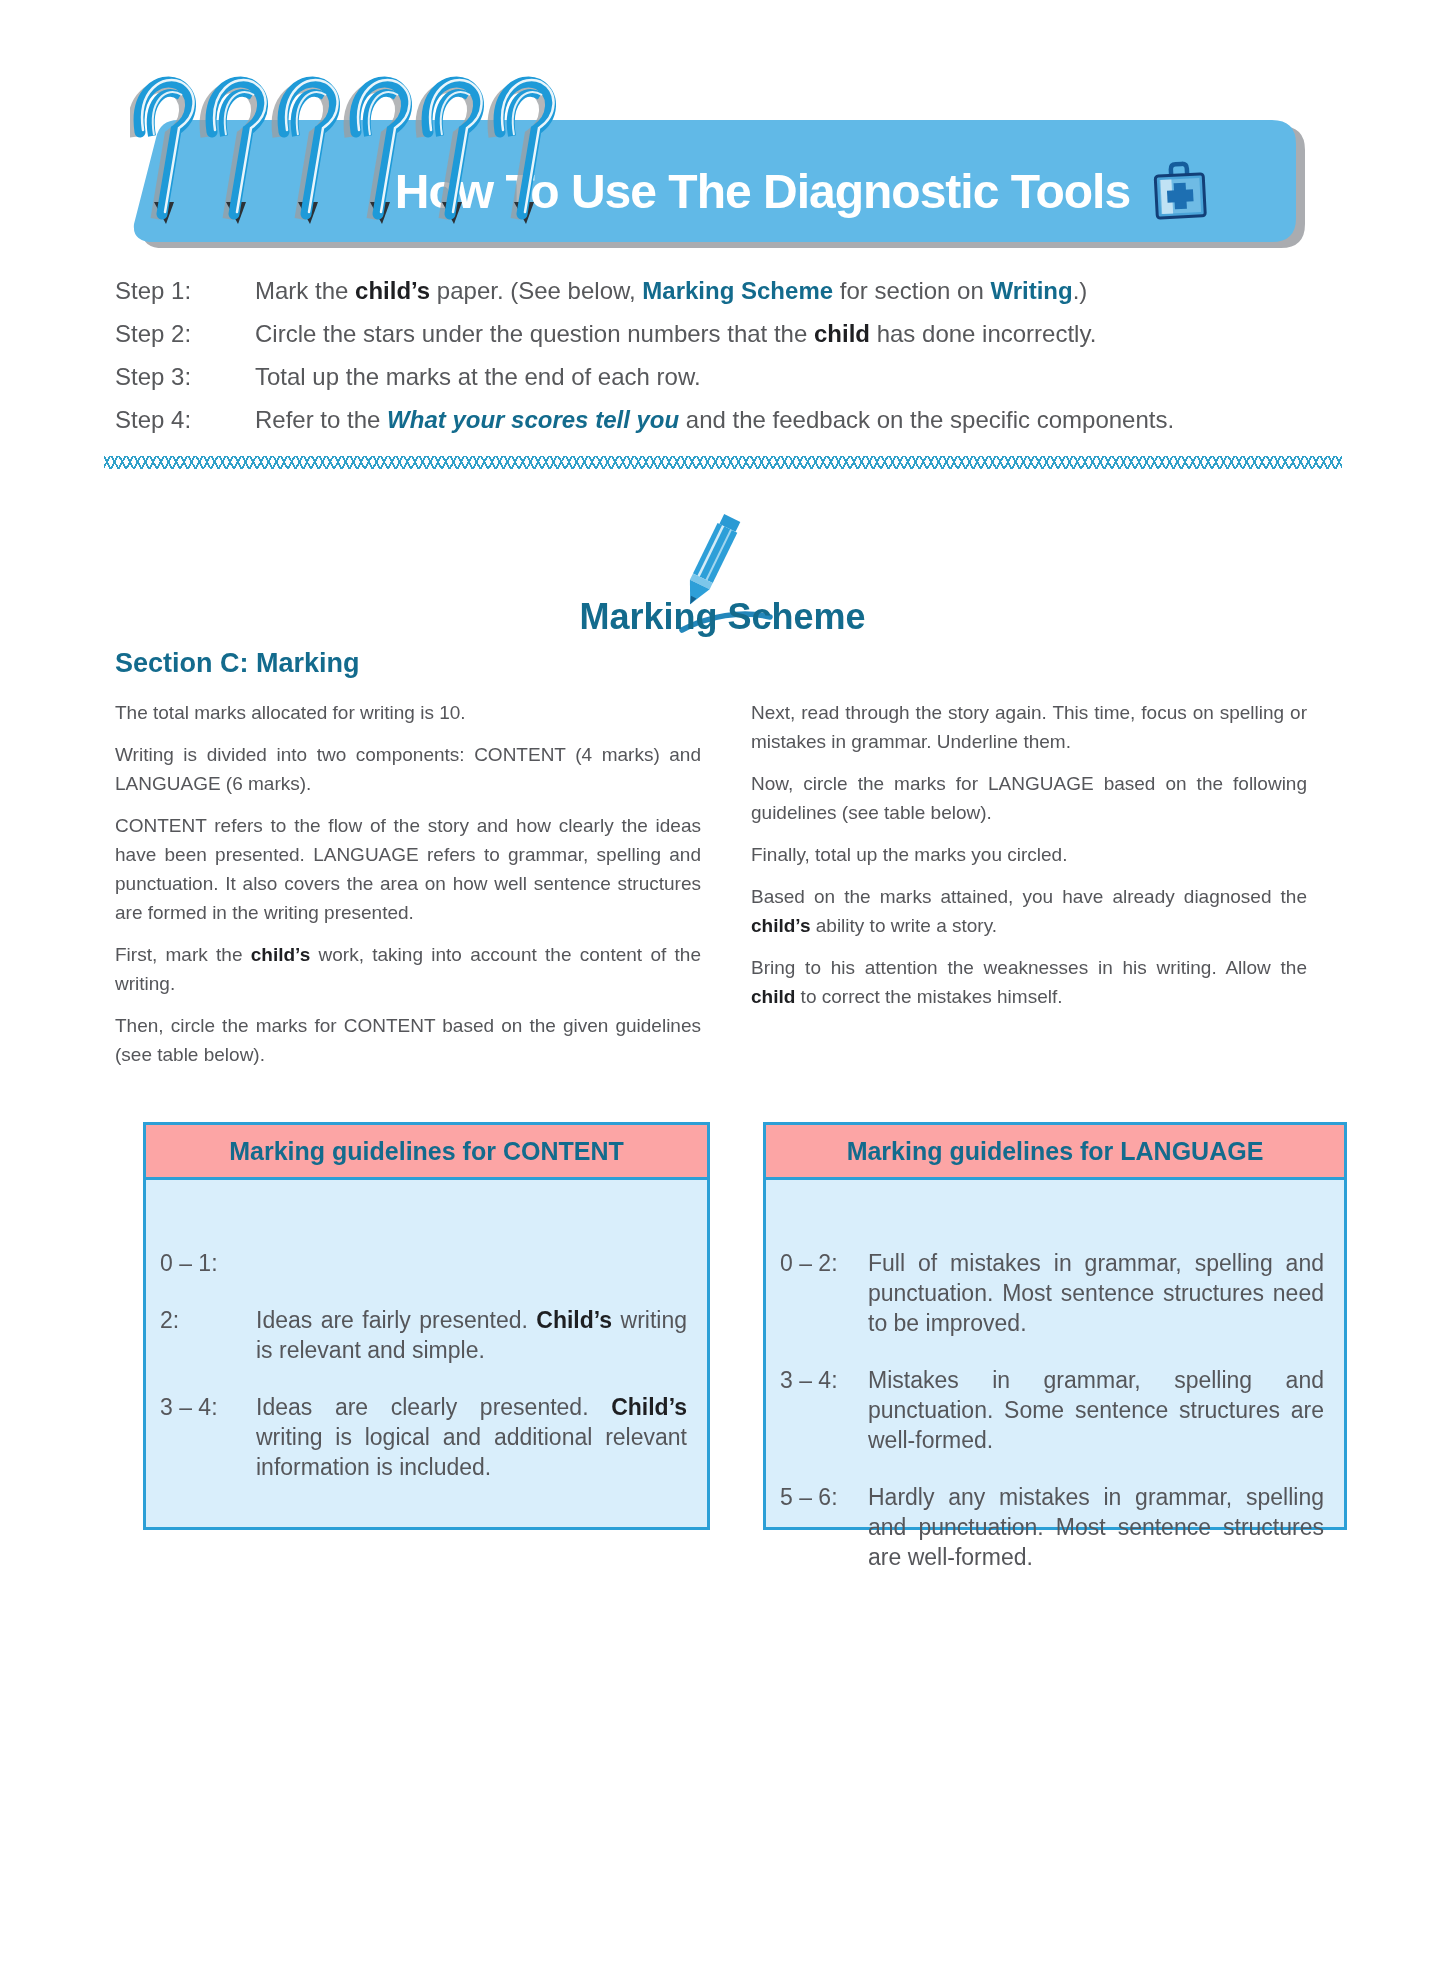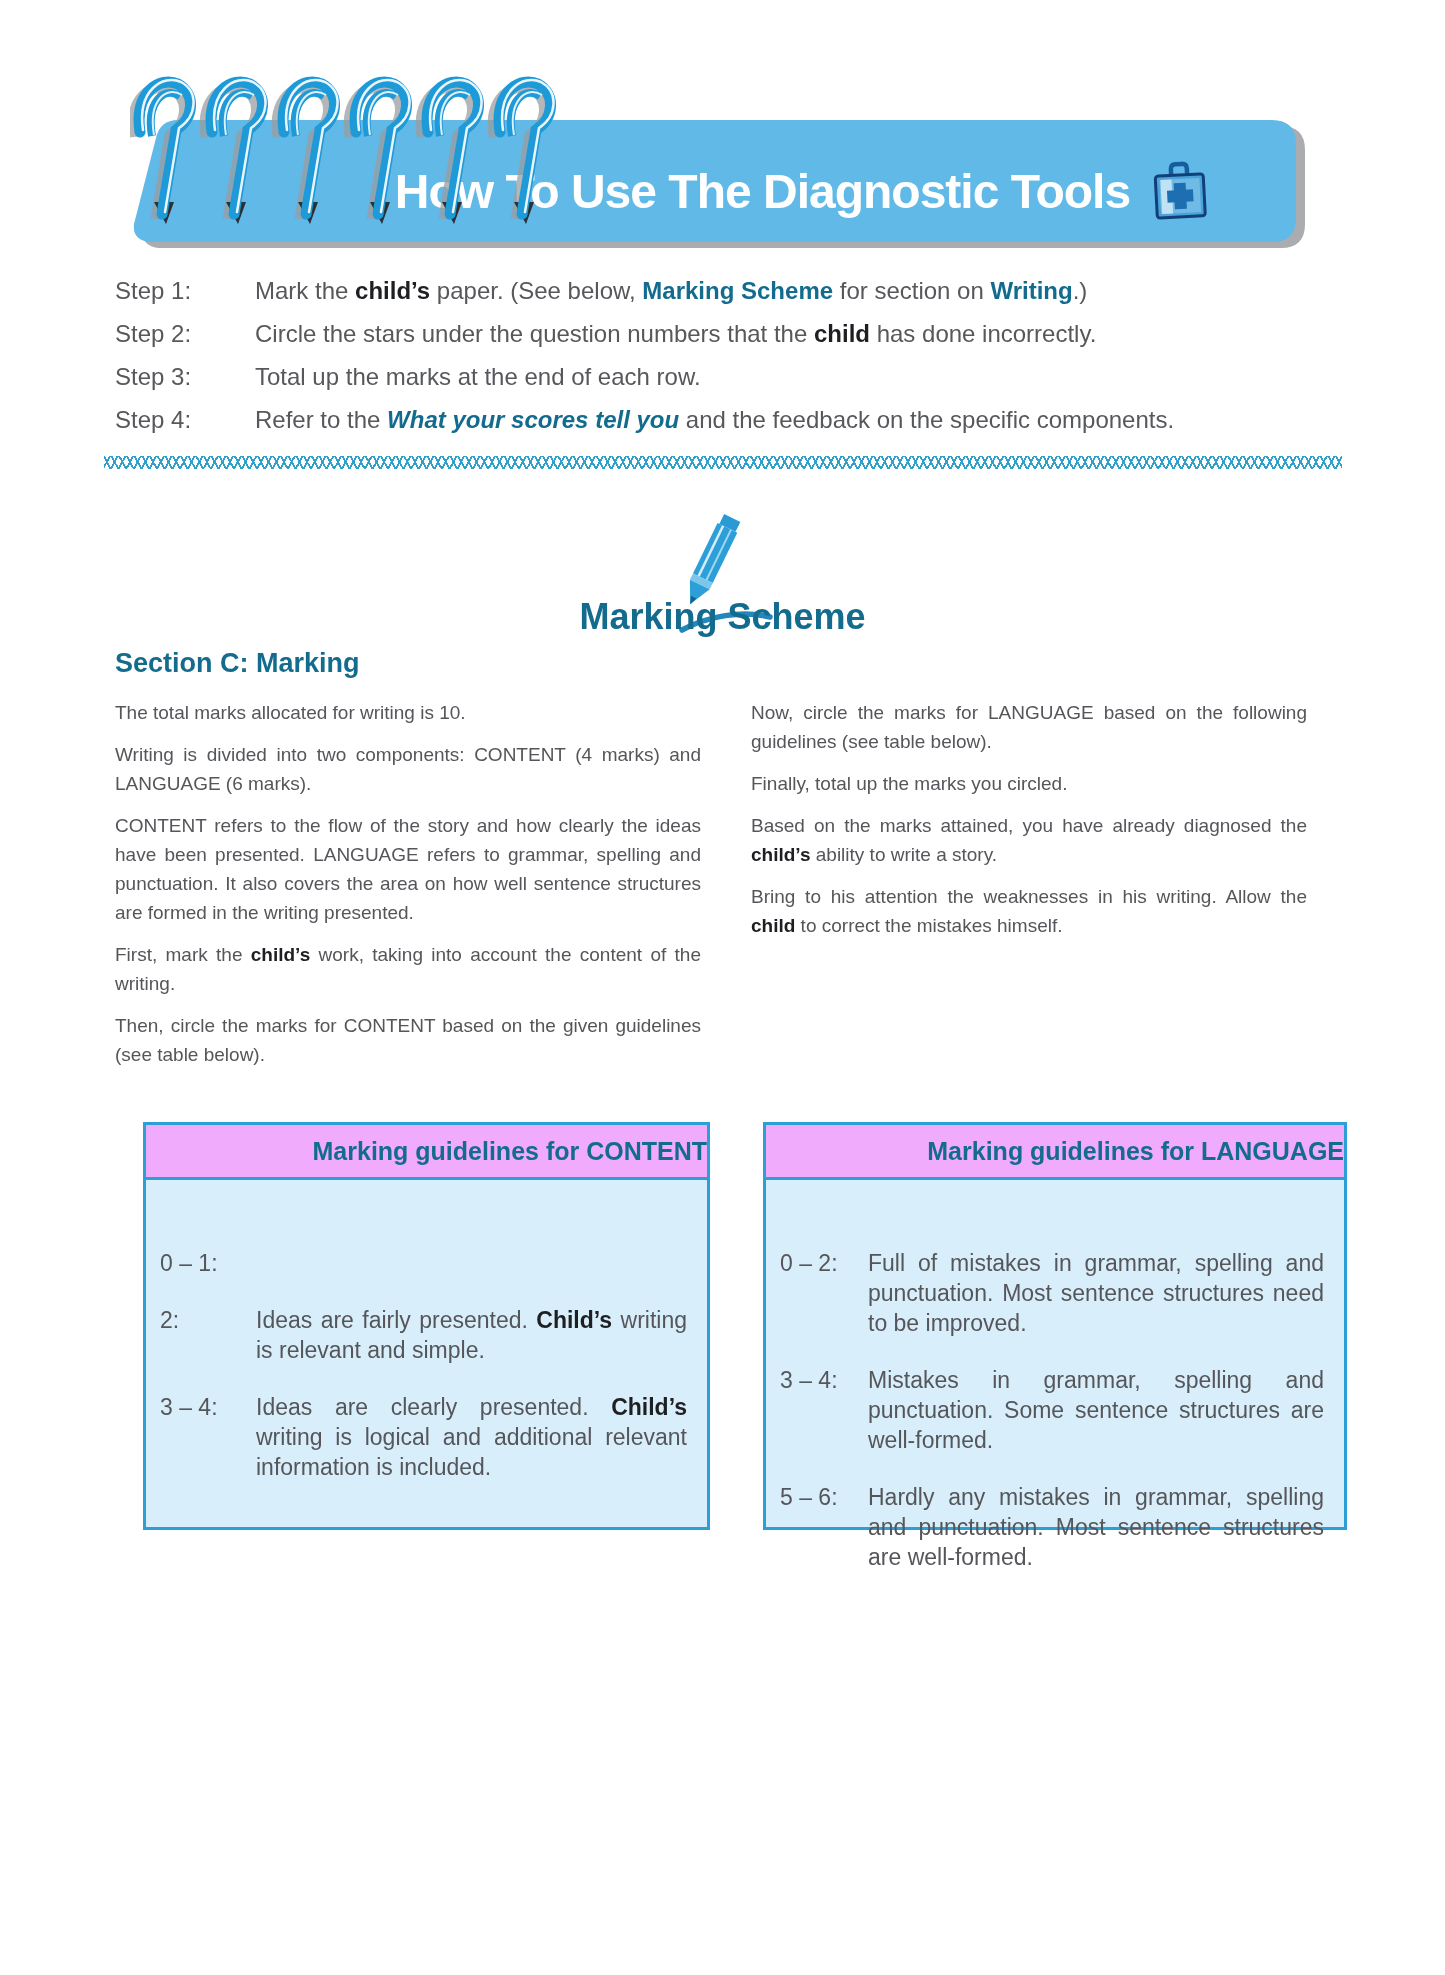--- a/index.html
+++ b/index.html
@@ -39,21 +39,21 @@
   .col{position:absolute;top:698px;font-size:19px;line-height:29px;color:#55565a;}
   .col-left{left:115px;width:586px;}
   .col-right{left:751px;width:556px;}
   .body-p{margin:0 0 13px 0;text-align:justify;}
 
   
   .gbox{position:absolute;top:1122px;height:408px;border:3px solid #2c9fd6;
         background:#d9eefb;box-sizing:border-box;}
   .gbox-left{left:143px;width:567px;}
   .gbox-right{left:763px;width:584px;}
-  .gbox-title{height:52px;line-height:52px;text-align:right;background:#f0abfc;
+  .gbox-title{height:52px;line-height:52px;text-align:center;background:#fca5a5;
               border-bottom:3px solid #2c9fd6;font-size:25px;font-weight:bold;color:#136b8d;}
   .gbox-body{padding:28px 20px 0 14px;margin-top:40px;}
   .entry{display:grid;grid-template-columns:96px 1fr;margin-bottom:27px;
          font-size:23px;line-height:30px;color:#55565a;}
   .gbox-right .entry{grid-template-columns:88px 1fr;}
   .etext{text-align:justify;}
 
   
   .run-b{font-weight:bold;color:#1e1f22;}
   .run-bt{font-weight:bold;color:#136b8d;}
@@ -148,20 +148,21 @@
       <p class="body-p"><span>Writing is divided into two components: CONTENT (4 marks) and LANGUAGE (6 marks).</span></p>
 
       <p class="body-p"><span>CONTENT refers to the flow of the story and how clearly the ideas have been presented. LANGUAGE refers to grammar, spelling and punctuation. It also covers the area on how well sentence structures are formed in the writing presented.</span></p>
 
       <p class="body-p"><span>First, mark the </span><span class="run-b">child’s</span><span> work, taking into account the content of the writing.</span></p>
 
       <p class="body-p"><span>Then, circle the marks for CONTENT based on the given guidelines (see table below).</span></p>
     </div>
   <div class="col col-right">
 
+      <p class="body-p"><span>Next, read through the story again. This time, focus on spelling or mistakes in grammar. Underline them.</span></p>
 
       <p class="body-p"><span>Now, circle the marks for LANGUAGE based on the following guidelines (see table below).</span></p>
 
       <p class="body-p"><span>Finally, total up the marks you circled.</span></p>
 
       <p class="body-p"><span>Based on the marks attained, you have already diagnosed the </span><span class="run-b">child’s</span><span> ability to write a story.</span></p>
 
       <p class="body-p"><span>Bring to his attention the weaknesses in his writing. Allow the </span><span class="run-b">child</span><span> to correct the mistakes himself.</span></p>
     </div>
 

